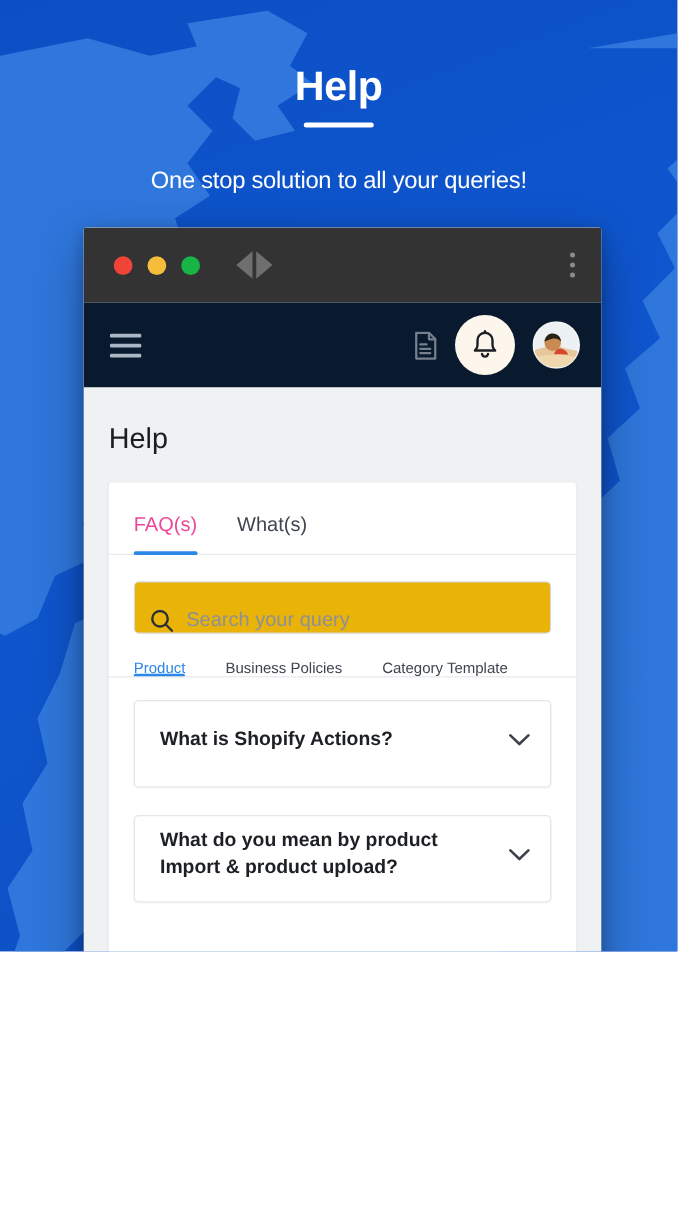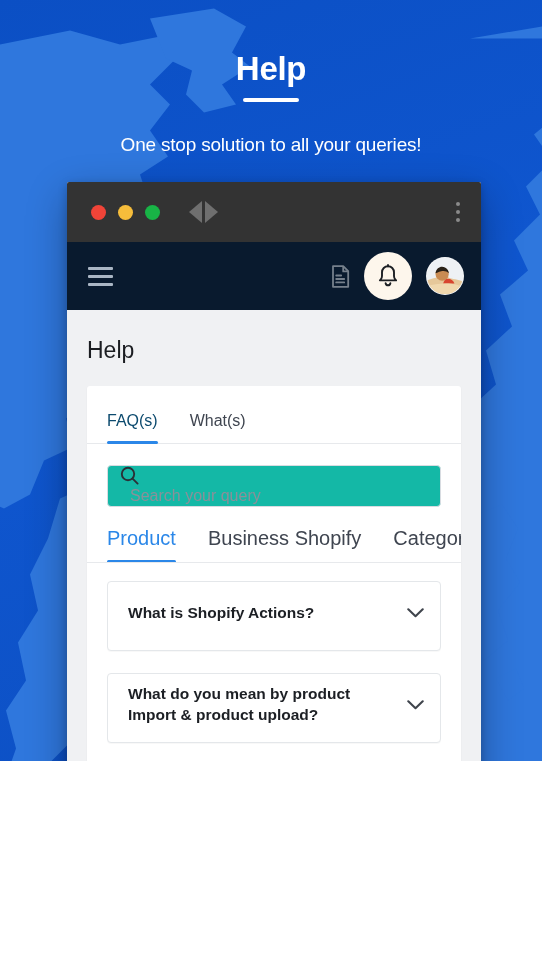--- a/index.html
+++ b/index.html
@@ -145,37 +145,36 @@
   }
   .ttab {
     font-size:16px;
     color:#3e4category;
     padding-bottom:13px;
     cursor:pointer;
     position:relative;
     white-space:nowrap;
   }
   .ttab { color:#3f4550; }
-  .ttab.on { color:#0c4a6e; }
+  .ttab.on { color:#ec4899; }
   .ttab.on:after {
     content:"";
     position:absolute; left:0; right:0; bottom:-1px;
     height:3px; background:#2b87e8; border-radius:2px;
   }
 
   
   #searchWrap { padding:21px 20px 0 20px; }
   #searchBox {
     height:42px;
     border:1px solid #d8dce1;
     border-radius:4px;
-    display:flex; align-items:flex-start;
+    display:flex; align-items:flex-end;
     padding:0 12px;
-    background:#14b8a6;
-    flex-direction:column;
+    background:#eab308;
   }
   #searchBox svg { flex:0 0 auto; }
   #searchInput {
     border:0; outline:0;
     flex:1 1 auto;
     margin-left:10px;
     font-family:"Liberation Sans", sans-serif;
     font-size:16px;
     color:#2b2f36;
     background:transparent;
@@ -190,23 +189,22 @@
     overflow:hidden;
     border-bottom:1px solid #e7e9ec;
   }
   #catTabs {
     display:flex;
     gap:32px;
     white-space:nowrap;
     width:max-content;
   }
   .ctab {
-    font-size:20px;
+    font-size:12px;
     color:#3f4550;
-    padding-bottom:12px;
     cursor:pointer;
     position:relative;
   }
   .ctab.on { color:#2b87e8; }
   .ctab.on:after {
     content:"";
     position:absolute; left:0; right:0; bottom:-1px;
     height:3px; background:#2b87e8; border-radius:2px;
   }
 
@@ -344,21 +342,21 @@
               <circle cx="8" cy="8" r="6.2" stroke="#2b2f36" stroke-width="1.9"></circle>
               <path d="M12.6 12.6L17.6 17.6" stroke="#2b2f36" stroke-width="1.9" stroke-linecap="round"></path>
             </svg>
             <input id="searchInput" type="text" placeholder="Search your query" style="">
           </div>
         </div>
 
         <div id="catTabsClip">
           <div id="catTabs">
             <div class="ctab on">Product</div>
-            <div class="ctab">Business Shopify</div>
+            <div class="ctab">Business Policies</div>
             <div class="ctab">Category Template</div>
           </div>
         </div>
 
         <div id="faqList">
 
           <div class="faq">
             <div class="faq-q">What is Shopify Actions?</div>
             <svg class="chev" width="17" height="10" viewBox="0 0 17 10" fill="none">
               <path d="M1.3 1.3L8.5 8.2l7.2-6.9" stroke="#3f444c" stroke-width="2.1" stroke-linecap="round" stroke-linejoin="round"></path>

